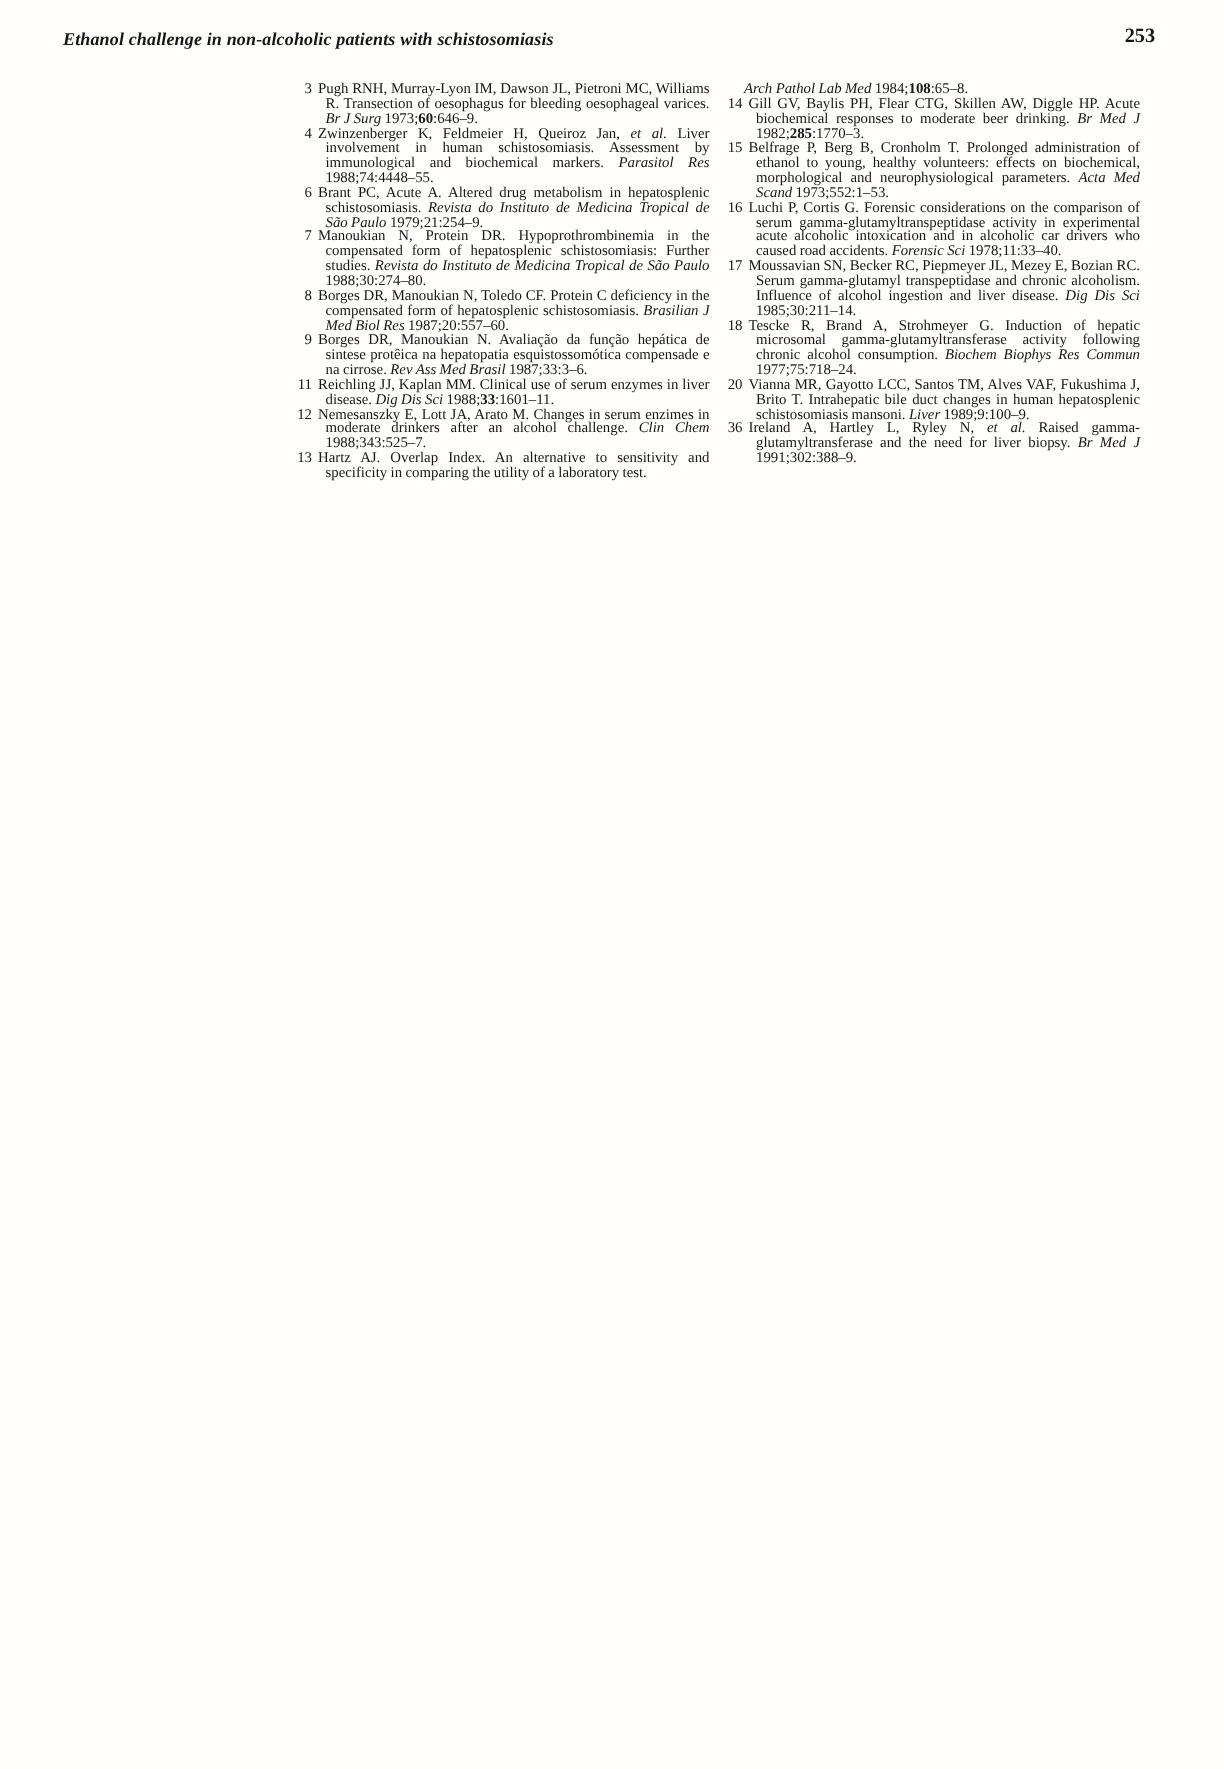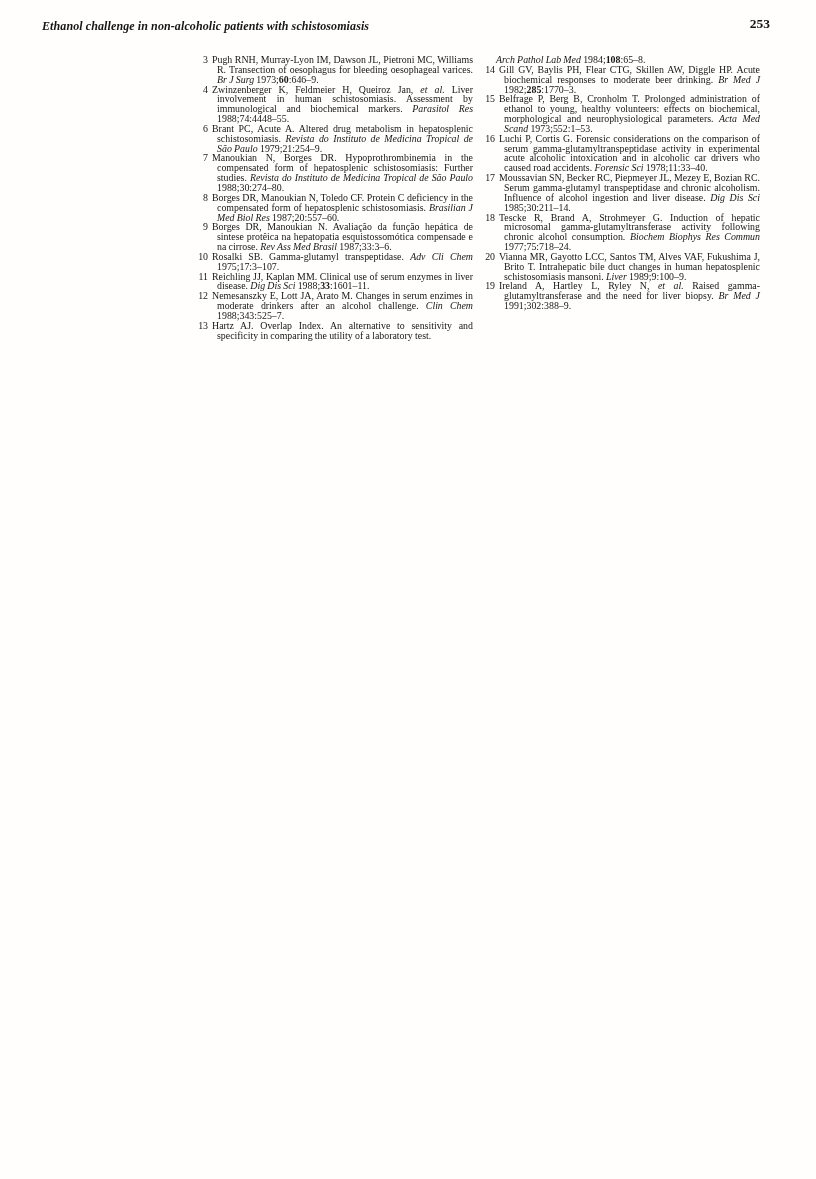--- a/index.html
+++ b/index.html
@@ -47,32 +47,31 @@
 <body>
 
 <div class="page">
   <div class="running-head">Ethanol challenge in non-alcoholic patients with schistosomiasis</div>
   <div class="page-number">253</div>
 
   <div class="col col-left">
       <div class="ref"><span class="num">3</span><span>Pugh RNH, Murray-Lyon IM, Dawson JL, Pietroni MC, Williams R. Transection of oesophagus for bleeding oesophageal varices. </span><em>Br J Surg</em><span> 1973;</span><b>60</b><span>:646–9.</span></div>
       <div class="ref"><span class="num">4</span><span>Zwinzenberger K, Feldmeier H, Queiroz Jan, </span><em>et al.</em><span> Liver involvement in human schistosomiasis. Assessment by immunological and biochemical markers. </span><em>Parasitol Res</em><span> 1988;74:4448–55.</span></div>
       <div class="ref"><span class="num">6</span><span>Brant PC, Acute A. Altered drug metabolism in hepatosplenic schistosomiasis. </span><em>Revista do Instituto de Medicina Tropical de São Paulo</em><span> 1979;21:254–9.</span></div>
-      <div class="ref"><span class="num">7</span><span>Manoukian N, Borges DR. Hypoprothrombinemia in the compensated form of hepatosplenic schistosomiasis: Further studies. </span><em>Revista do Instituto de Medicina Tropical de São Paulo</em><span> 1988;30:274–80.</span></div>
+      <div class="ref"><span class="num">7</span><span>Manoukian N, Protein DR. Hypoprothrombinemia in the compensated form of hepatosplenic schistosomiasis: Further studies. </span><em>Revista do Instituto de Medicina Tropical de São Paulo</em><span> 1988;30:274–80.</span></div>
       <div class="ref"><span class="num">8</span><span>Borges DR, Manoukian N, Toledo CF. Protein C deficiency in the compensated form of hepatosplenic schistosomiasis. </span><em>Brasilian J Med Biol Res</em><span> 1987;20:557–60.</span></div>
       <div class="ref"><span class="num">9</span><span>Borges DR, Manoukian N. Avaliação da função hepática de sintese protêica na hepatopatia esquistossomótica compensade e na cirrose. </span><em>Rev Ass Med Brasil</em><span> 1987;33:3–6.</span></div>
-      <div class="ref"><span class="num">10</span><span>Rosalki SB. Gamma-glutamyl transpeptidase. </span><em>Adv Cli Chem</em><span> 1975;17:3–107.</span></div>
       <div class="ref"><span class="num">11</span><span>Reichling JJ, Kaplan MM. Clinical use of serum enzymes in liver disease. </span><em>Dig Dis Sci</em><span> 1988;</span><b>33</b><span>:1601–11.</span></div>
       <div class="ref"><span class="num">12</span><span>Nemesanszky E, Lott JA, Arato M. Changes in serum enzimes in moderate drinkers after an alcohol challenge. </span><em>Clin Chem</em><span> 1988;343:525–7.</span></div>
       <div class="ref"><span class="num">13</span><span>Hartz AJ. Overlap Index. An alternative to sensitivity and specificity in comparing the utility of a laboratory test. </span></div>
     </div>
 
   <div class="col col-right">
       <div class="ref cont"><em>Arch Pathol Lab Med</em><span> 1984;</span><b>108</b><span>:65–8.</span></div>
       <div class="ref"><span class="num">14</span><span>Gill GV, Baylis PH, Flear CTG, Skillen AW, Diggle HP. Acute biochemical responses to moderate beer drinking. </span><em>Br Med J</em><span> 1982;</span><b>285</b><span>:1770–3.</span></div>
       <div class="ref"><span class="num">15</span><span>Belfrage P, Berg B, Cronholm T. Prolonged administration of ethanol to young, healthy volunteers: effects on biochemical, morphological and neurophysiological parameters. </span><em>Acta Med Scand</em><span> 1973;552:1–53.</span></div>
       <div class="ref"><span class="num">16</span><span>Luchi P, Cortis G. Forensic considerations on the comparison of serum gamma-glutamyltranspeptidase activity in experimental acute alcoholic intoxication and in alcoholic car drivers who caused road accidents. </span><em>Forensic Sci</em><span> 1978;11:33–40.</span></div>
       <div class="ref"><span class="num">17</span><span>Moussavian SN, Becker RC, Piepmeyer JL, Mezey E, Bozian RC. Serum gamma-glutamyl transpeptidase and chronic alcoholism. Influence of alcohol ingestion and liver disease. </span><em>Dig Dis Sci</em><span> 1985;30:211–14.</span></div>
       <div class="ref"><span class="num">18</span><span>Tescke R, Brand A, Strohmeyer G. Induction of hepatic microsomal gamma-glutamyltransferase activity following chronic alcohol consumption. </span><em>Biochem Biophys Res Commun</em><span> 1977;75:718–24.</span></div>
       <div class="ref"><span class="num">20</span><span>Vianna MR, Gayotto LCC, Santos TM, Alves VAF, Fukushima J, Brito T. Intrahepatic bile duct changes in human hepatosplenic schistosomiasis mansoni. </span><em>Liver</em><span> 1989;9:100–9.</span></div>
-      <div class="ref"><span class="num">19</span><span>Ireland A, Hartley L, Ryley N, </span><em>et al.</em><span> Raised gamma-glutamyltransferase and the need for liver biopsy. </span><em>Br Med J</em><span> 1991;302:388–9.</span></div>
+      <div class="ref"><span class="num">36</span><span>Ireland A, Hartley L, Ryley N, </span><em>et al.</em><span> Raised gamma-glutamyltransferase and the need for liver biopsy. </span><em>Br Med J</em><span> 1991;302:388–9.</span></div>
     </div>
 </div>
 
 </body></html>

